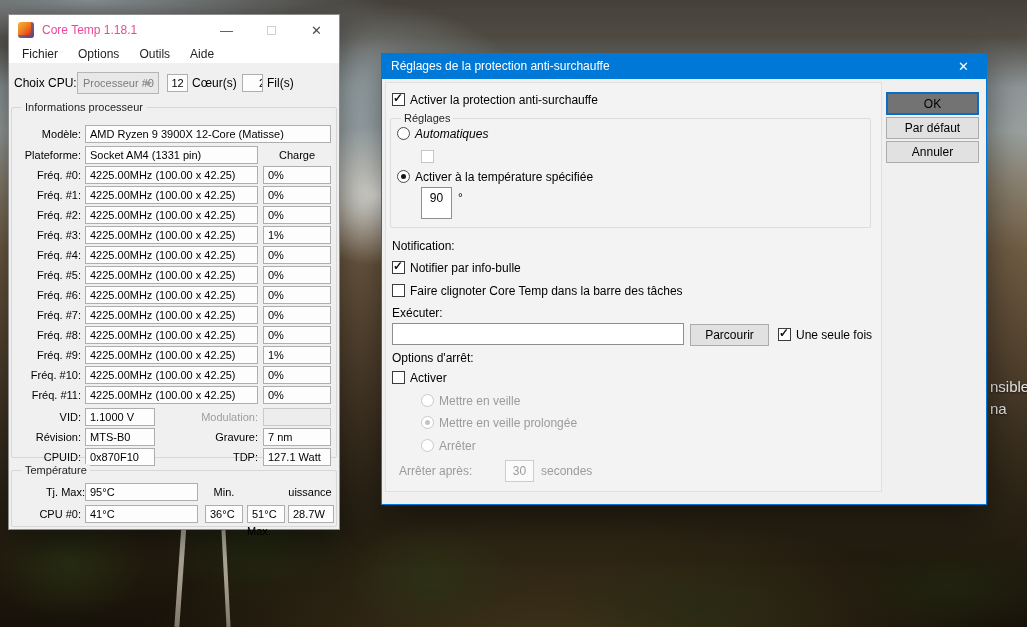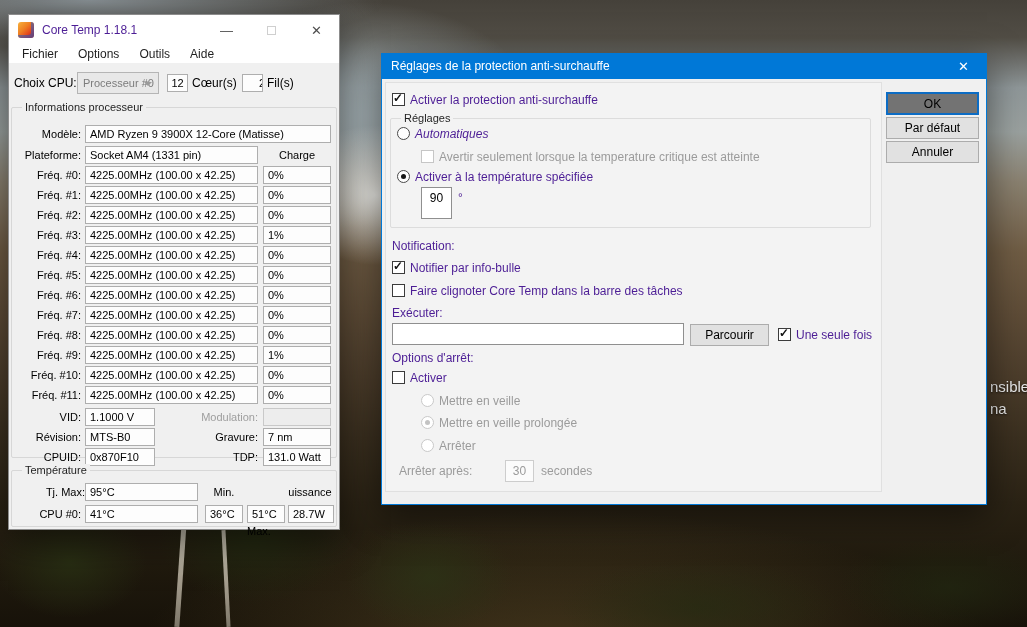--- a/index.html
+++ b/index.html
@@ -33,21 +33,21 @@
 
   
   .win { position: absolute; box-shadow: 0 10px 34px rgba(0,0,0,.5); }
 
   
   .ct-win { left: 8px; top: 14px; width: 332px; height: 516px; background: #f0f0f0; border: 1px solid #8c8c8c; }
   .ct-titlebar { position: absolute; left: 0; top: 0; right: 0; height: 30px; background: #ffffff; }
   .ct-appicon { position: absolute; left: 9px; top: 7px; width: 16px; height: 16px; border-radius: 3px;
     background: linear-gradient(135deg, #f7b23c 0%, #ef7f23 40%, #df3b1c 75%, #b32412 100%);
     box-shadow: inset -3px -3px 0 rgba(30,90,200,.55); }
-  .ct-title { position: absolute; left: 33px; top: 8px; font-size: 12px; color: #4c1d95; }
+  .ct-title { position: absolute; left: 33px; top: 8px; font-size: 12px; color: #ec4899; }
   .cap-btn { position: absolute; top: 0; width: 45px; height: 30px; display: flex; align-items: center; justify-content: center; color: #4d4d4d; font-size: 13px; }
   .cap-min { right: 90px; } .cap-max { right: 45px; } .cap-close { right: 0; }
   .max-glyph { width: 9px; height: 9px; border: 1px solid #cfcfcf; }
   .ct-menubar { position: absolute; left: 0; top: 30px; right: 0; height: 19px; background: #ffffff; display: flex; align-items: center; padding-left: 3px; border-bottom: 1px solid #f0f0f0; }
   .menu-item { font-size: 12px; color: #1f1f1f; padding: 0 10px; line-height: 19px; }
 
   .lblr { position: absolute; font-size: 11px; color: #000; text-align: right; line-height: 18px; height: 18px; }
   .lbll { position: absolute; font-size: 11px; color: #000; line-height: 18px; height: 18px; }
   .vbox { position: absolute; height: 18px; background: #fdfdfd; border: 1px solid #aeaeae; font-size: 11px; line-height: 16px; padding: 0 4px; color: #000; white-space: nowrap; overflow: hidden; }
   .vbox.center { text-align: center; padding: 0 1px; }
@@ -74,21 +74,21 @@
   .panel { position: absolute; left: 3px; top: 3px; width: 497px; height: 410px; background: #f3f3f3; border: 1px solid #e0e0e0; }
   .panel .legend { background: #f3f3f3; }
 
   .cb { position: absolute; width: 13px; height: 13px; background: #fff; border: 1px solid #3b3b3b; }
   .cb .mark { position: absolute; left: 0px; top: -3px; font-size: 12px; font-weight: bold; color: #111; }
   .cb.disabled { border-color: #c6c6c6; }
   .radio { position: absolute; width: 13px; height: 13px; border-radius: 50%; background: #fff; border: 1px solid #4a4a4a; }
   .radio.on::after { content: ""; position: absolute; left: 3px; top: 3px; width: 5px; height: 5px; border-radius: 50%; background: #171717; }
   .radio.disabled { border-color: #c9c9c9; }
   .radio.disabled.on::after { background: #c3c3c3; }
-  .dlg-label { position: absolute; font-size: 12px; color: #4c1d95; line-height: 14px; white-space: nowrap; }
+  .dlg-label { position: absolute; font-size: 12px; color: #000000; line-height: 14px; white-space: nowrap; }
   .dlg-label.gray { color: #9b9b9b; }
   .tinput { position: absolute; background: #fff; border: 1px solid #8f8f8f; font-size: 12px; line-height: 20px; padding: 0 5px; }
   .tinput.disabled { background: #fbfbfb; border-color: #cdcdcd; color: #9b9b9b; }
   .btn { position: absolute; background: #e1e1e1; border: 1px solid #acacac; font-size: 12px; display: flex; align-items: center; justify-content: center; color: #000; }
   .btn.default { border: 2px solid #0c6cc4; background: #737373; }
 </style>
 </head>
 <body>
 
 <div class="desktop">
@@ -147,21 +147,21 @@
   <div class="vbox disabled" style="left:254px; top:393px; width:68px;"></div>
 
   <div class="lblr" style="left:0; top:413px; width:72px;">Révision:</div>
   <div class="vbox" style="left:76px; top:413px; width:70px;">MTS-B0</div>
   <div class="lblr" style="left:150px; top:413px; width:99px;">Gravure:</div>
   <div class="vbox" style="left:254px; top:413px; width:68px;">7 nm</div>
 
   <div class="lblr" style="left:0; top:433px; width:72px;">CPUID:</div>
   <div class="vbox" style="left:76px; top:433px; width:70px;">0x870F10</div>
   <div class="lblr" style="left:150px; top:433px; width:99px;">TDP:</div>
-  <div class="vbox" style="left:254px; top:433px; width:68px;">131.0 Watt</div>
+  <div class="vbox" style="left:254px; top:433px; width:68px;">127.1 Watt</div>
 
   <div class="groupbox" style="left:2px; top:455px; width:326px; height:57px;">
     <span class="legend">Température</span>
   </div>
   <div class="lblr" style="left:4px; top:468px; width:72px;">Tj. Max:</div>
   <div class="vbox" style="left:76px; top:468px; width:113px;">95°C</div>
   <div class="lbll" style="left:196px; top:468px; width:38px; text-align:center;">Min.</div>
   <div class="lbll" style="left:238px; top:468px; width:38px; text-align:left;margin-top:39px;">Max.</div>
   <div class="lbll" style="left:277px; top:468px; width:48px; text-align:center;">uissance</div>
   <div class="lblr" style="left:0; top:490px; width:72px;">CPU #0:</div>
@@ -247,21 +247,20 @@
         </span>
       <span class="dlg-label" style="left:24px; top:10px;">Activer la protection anti-surchauffe</span>
 
       <div class="groupbox" style="left:4px; top:35px; width:481px; height:110px; border-color:#dcdcdc;">
         <span class="legend">Réglages</span>
       </div>
       <span class="radio" style="left:11px; top:44px;"></span>
       <span class="dlg-label" style="left:29px; top:44px;font-style:italic;">Automatiques</span>
 
       <span class="cb disabled" style="left:35px; top:67px;"></span>
-      <span class="dlg-label gray" style="left:53px; top:67px;">Avertir seulement lorsque la temperature critique est atteinte</span>
 
       <span class="radio on" style="left:11px; top:87px;"></span>
       <span class="dlg-label" style="left:29px; top:87px;">Activer à la température spécifiée</span>
 
       <div class="tinput" style="left:35px; top:104px; width:31px; height:32px; text-align:center;">90</div>
       <span class="dlg-label" style="left:72px; top:108px;">°</span>
 
       <span class="dlg-label" style="left:6px; top:156px;">Notification:</span>
       <span class="cb" style="left:6px; top:178px;">
           <span class="mark">✓</span>

